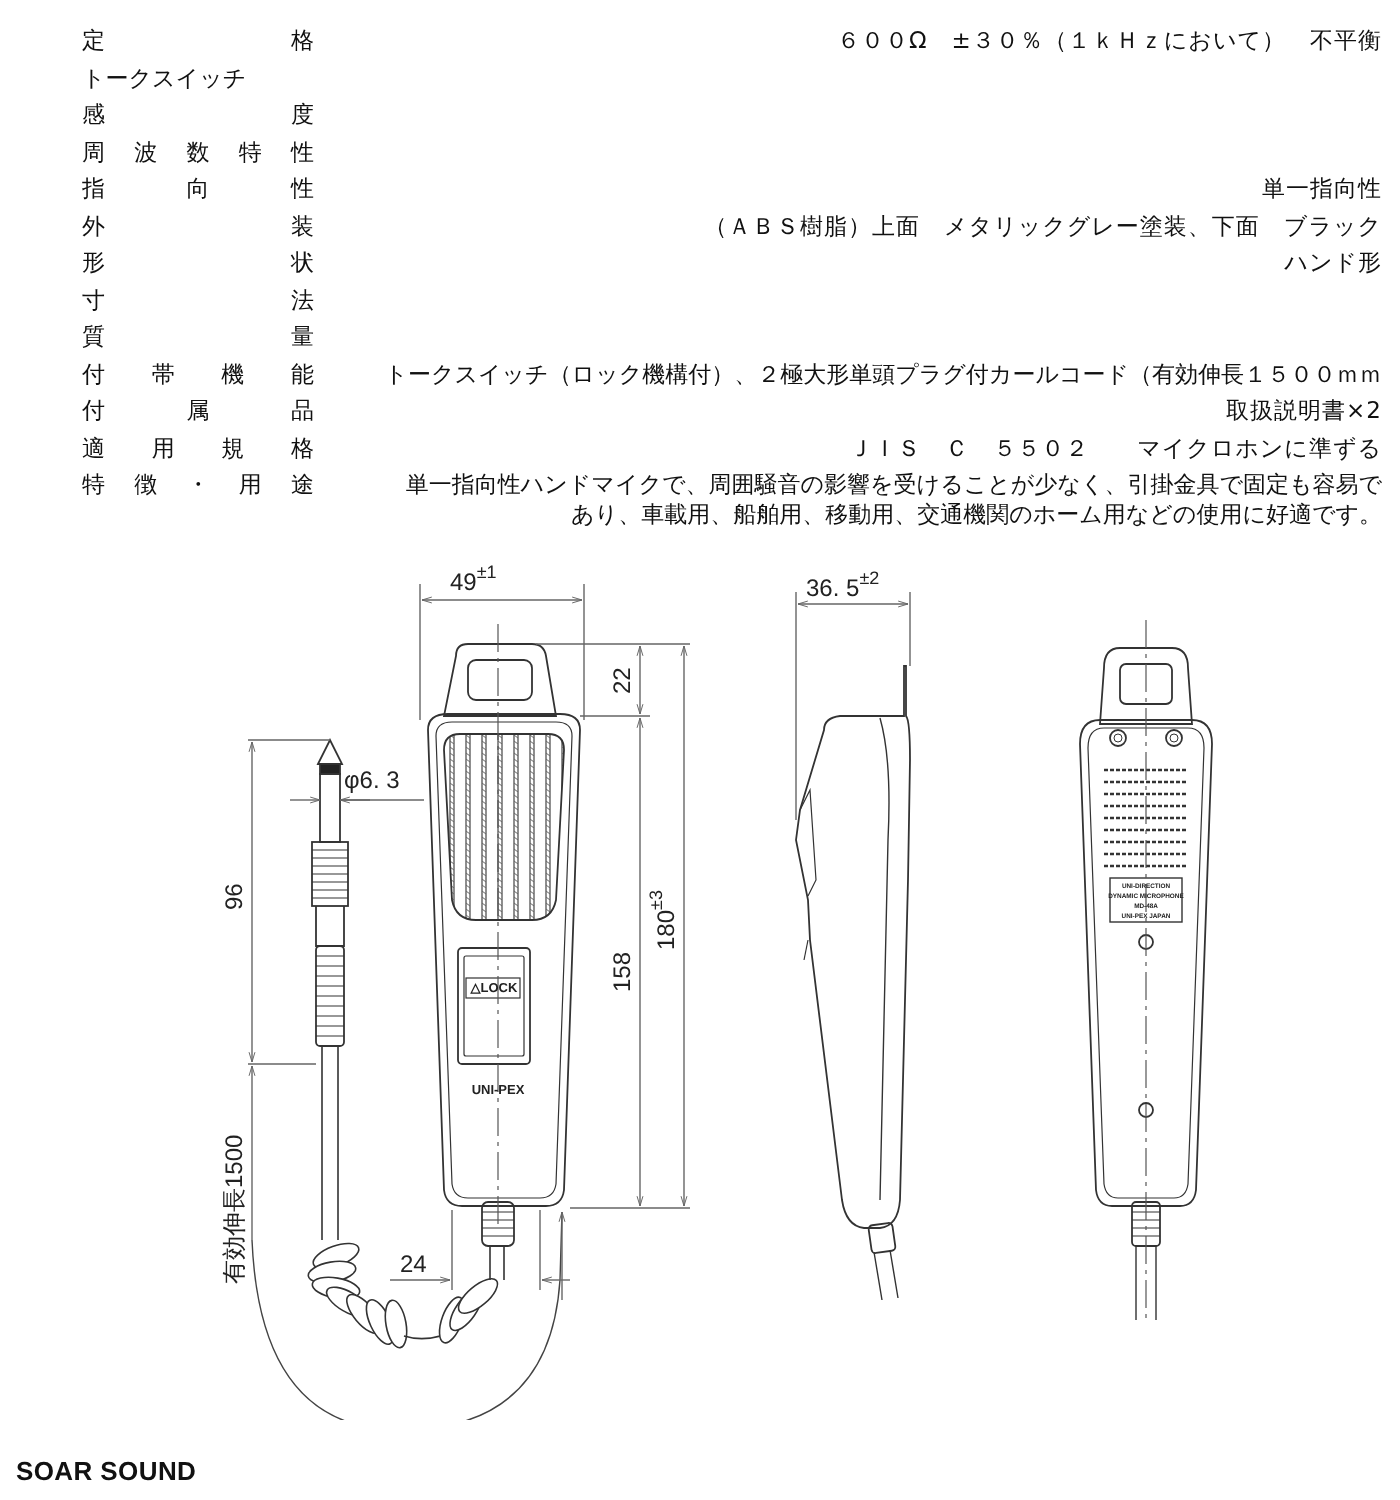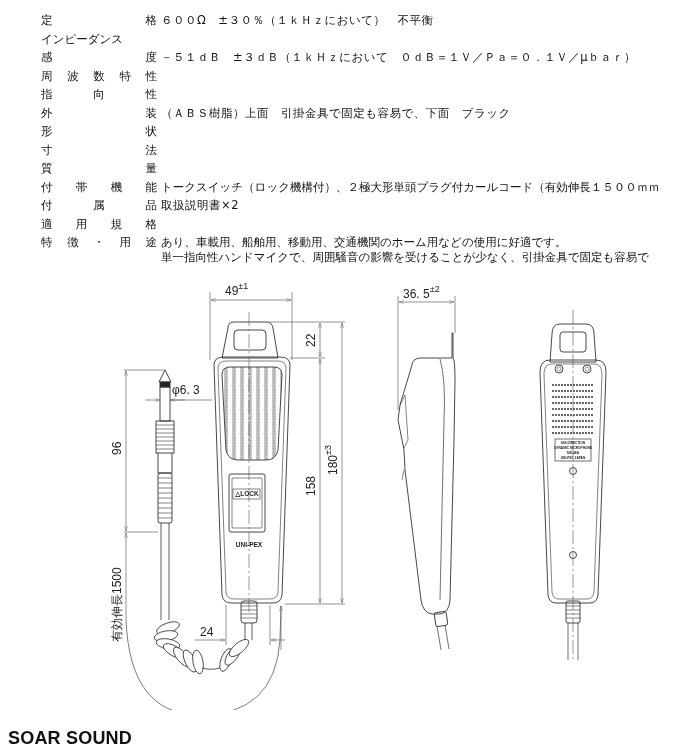--- a/index.html
+++ b/index.html
@@ -3,86 +3,87 @@
 <meta charset="utf-8">
 <style>
   html, body { margin:0; padding:0; background:#ffffff; }
   body { width:700px; height:750px; position:relative; overflow:hidden;
          font-family:"DejaVu Sans", sans-serif; color:#111; }
   .specs { position:absolute; left:41px; top:11px; width:650px; }
   .spec-row { display:flex; font-size:11.5px; line-height:18.5px; }
   .spec-label { width:116px; flex:0 0 116px; display:flex; justify-content:space-between; }
   .spec-label.multi { flex-direction:column; }
   .spec-label .lbl-line { display:flex; justify-content:space-between; width:100%; }
-  .spec-value { flex:1; padding-left:4px; letter-spacing:0.5px; }
+  .spec-value { flex:1; padding-left:4px; letter-spacing:0.5px;text-align:right; }
   .spec-row.first { height:37px; }
   .spec-row.first .spec-value { line-height:18.5px; }
   .spec-row.last .spec-value { line-height:15px; }
   .drawing { position:absolute; left:0; top:270px; width:700px; height:440px; }
   .brand { position:absolute; left:8px; top:728px; font-family:"Liberation Sans", sans-serif;
-           font-weight:bold; font-size:18px; letter-spacing:0.2px; color:#111; }
+           font-weight:bold; font-size:13px; letter-spacing:0.2px; color:#111; }
   .unit { position:absolute; left:610px; top:752px; font-family:"DejaVu Serif", serif;
           font-size:16px; color:#222; }
   svg text { font-family:"Liberation Sans", sans-serif; }
 </style>
 </head>
 <body>
 
 <div class="specs">
 
   <div class="spec-row first">
     <div class="spec-label multi">
       <div class="lbl-line">
         <span>定</span>
         <span>格</span>
       </div>
-      <div>インピーダンス</div>
+      <div>トークスイッチ</div>
     </div>
     <div class="spec-value">６００Ω　±３０％（１ｋＨｚにおいて）　不平衡</div>
   </div>
 
   <div class="spec-row">
     <div class="spec-label">
       <span>感</span>
       <span>度</span>
     </div>
-    <div class="spec-value">－５１ｄＢ　±３ｄＢ（１ｋＨｚにおいて　０ｄＢ＝１Ｖ／Ｐａ＝０．１Ｖ／μｂａｒ）</div>
   </div>
 
   <div class="spec-row">
     <div class="spec-label">
       <span>周</span>
       <span>波</span>
       <span>数</span>
       <span>特</span>
       <span>性</span>
     </div>
   </div>
 
   <div class="spec-row">
     <div class="spec-label">
       <span>指</span>
       <span>向</span>
       <span>性</span>
     </div>
+    <div class="spec-value">単一指向性</div>
   </div>
 
   <div class="spec-row">
     <div class="spec-label">
       <span>外</span>
       <span>装</span>
     </div>
-    <div class="spec-value">（ＡＢＳ樹脂）上面　引掛金具で固定も容易で、下面　ブラック</div>
+    <div class="spec-value">（ＡＢＳ樹脂）上面　メタリックグレー塗装、下面　ブラック</div>
   </div>
 
   <div class="spec-row">
     <div class="spec-label">
       <span>形</span>
       <span>状</span>
     </div>
+    <div class="spec-value">ハンド形</div>
   </div>
 
   <div class="spec-row">
     <div class="spec-label">
       <span>寸</span>
       <span>法</span>
     </div>
   </div>
 
   <div class="spec-row">
@@ -111,33 +112,34 @@
     <div class="spec-value">取扱説明書×2</div>
   </div>
 
   <div class="spec-row">
     <div class="spec-label">
       <span>適</span>
       <span>用</span>
       <span>規</span>
       <span>格</span>
     </div>
+    <div class="spec-value">ＪＩＳ　Ｃ　５５０２　　マイクロホンに準ずる</div>
   </div>
 
   <div class="spec-row last">
     <div class="spec-label" style="align-self:flex-start; line-height:18px;">
       <span>特</span>
       <span>徴</span>
       <span>・</span>
       <span>用</span>
       <span>途</span>
     </div>
     <div class="spec-value" style="letter-spacing:0; padding-top:2px;">
+      <div>単一指向性ハンドマイクで、周囲騒音の影響を受けることが少なく、引掛金具で固定も容易で</div>
       <div>あり、車載用、船舶用、移動用、交通機関のホーム用などの使用に好適です。</div>
-      <div>単一指向性ハンドマイクで、周囲騒音の影響を受けることが少なく、引掛金具で固定も容易で</div>
     </div>
   </div>
 </div>
 
 <svg class="drawing" viewBox="0 270 700 440" width="700" height="440" xmlns="http://www.w3.org/2000/svg">
   <defs>
     <marker id="arr" viewBox="0 0 10 10" refX="10" refY="5" markerWidth="7" markerHeight="7" orient="auto-start-reverse">
       <path d="M0,2 L10,5 L0,8" fill="none" stroke="#666" stroke-width="1"></path>
     </marker>
     <pattern id="grille" width="8" height="6" patternUnits="userSpaceOnUse">

